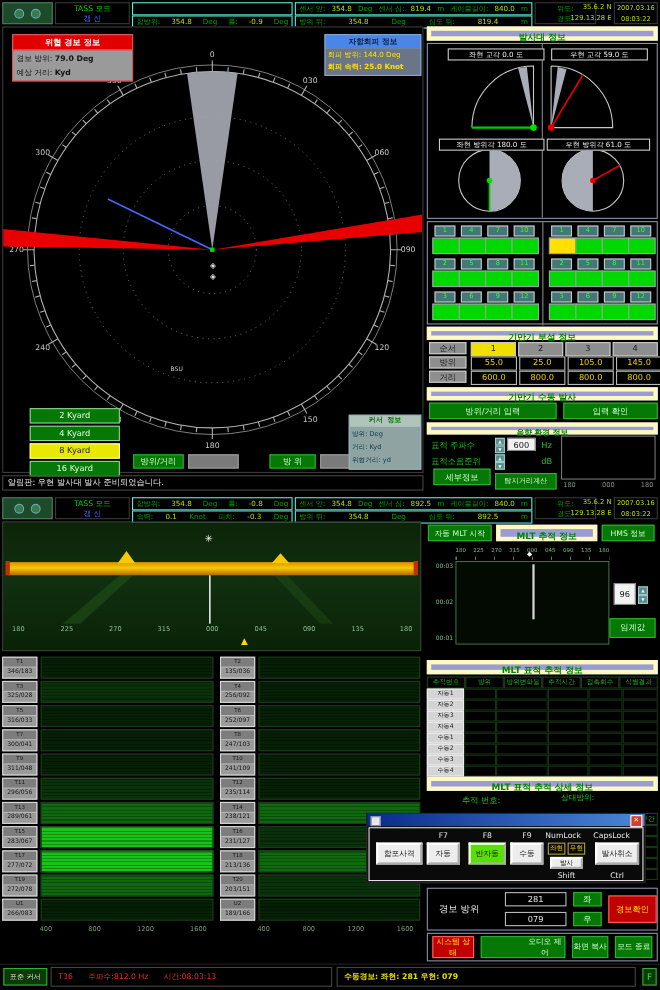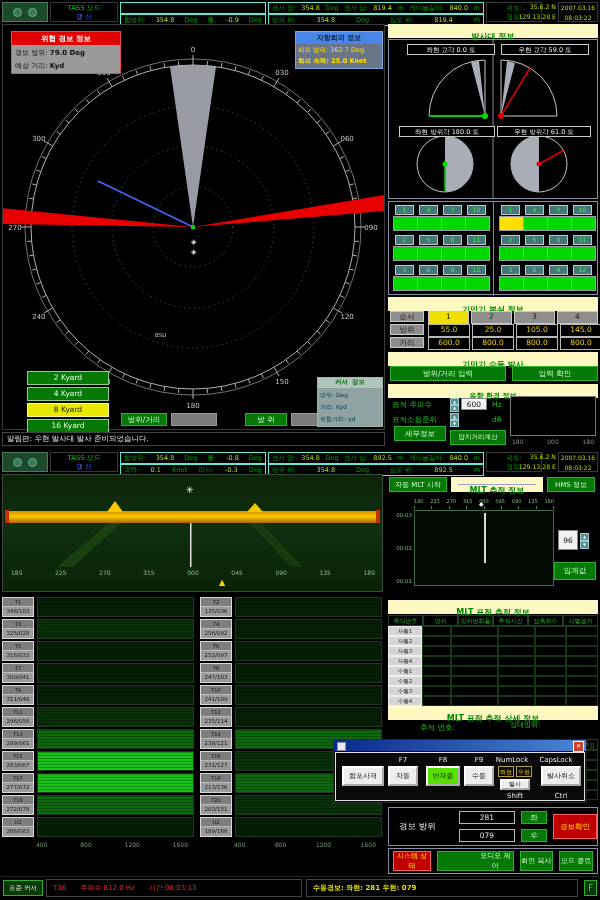--- a/index.html
+++ b/index.html
@@ -1,20 +1,20 @@
 <!DOCTYPE html>
 <html><head>
 <meta charset="utf-8">
 <style>
   html,body{margin:0;padding:0;background:#000;}
   body{width:600px;height:900px;position:relative;font-family:"DejaVu Sans",sans-serif;overflow:hidden;}
   .abs{position:absolute;box-sizing:border-box;}
   .hcell{border:1px solid #5eead4;background:#020202;color:#00c000;font-size:6.5px;display:flex;align-items:center;padding:0 3px;gap:3px;justify-content:space-between;}
   .hlab{color:#00a000;} .hval{color:#b8e000;} .hunit{color:#00a000;}
-  .lavbar{background:#9c9cd4;border:7px solid #fef9c3;color:#008800;font-weight:bold;font-size:8px;text-align:center;line-height:12px;}
+  .lavbar{background:#9c9cd4;border:4px solid #fef9c3;color:#008800;font-weight:bold;font-size:8px;text-align:center;line-height:12px;}
   .gbtn{background:#067806;border:1px solid #2fae2f;color:#d2ffd2;font-size:7.5px;text-align:center;display:flex;align-items:center;justify-content:center;}
   .rbtn{background:#c00000;border:1px solid #ff6060;color:#ffe000;font-size:7.5px;text-align:center;display:flex;align-items:center;justify-content:center;}
   .panelbox{border:1px solid #8890a8;}
   .kyard{background:#067806;border:1px solid #8fcf8f;color:#e2ffe2;font-size:7.5px;text-align:center;line-height:11px;}
   .kyard.sel{background:#e8e800;color:#222;border-color:#ffff90;}
   .graycell{background:#8e8e8e;border:1px solid #c8c8c8;color:#1a1a1a;font-size:7.5px;text-align:center;line-height:10px;}
   .graycell.sel{background:#f0e000;}
   .valcell{background:#000;border:1px solid #b8b8b8;color:#f0d000;font-size:7.5px;text-align:center;line-height:10px;}
   .cellnum{background:#477;border:1px solid #c6c6c6;color:#30ff30;font-size:6px;text-align:center;line-height:8px;}
   .cellblk{border:1px solid #9aa0aa;} .cellblk.on{background:#00d800;} .cellblk.sel{background:#ffe000;}
@@ -220,21 +220,21 @@
     <div style="background:#e00000;color:#fff;font-size:7.5px;font-weight:bold;text-align:center;line-height:13px;border-bottom:1px solid #c88;">위협 경보 정보</div>
     <div style="padding:2px 3px;font-size:7px;color:#111;">
       <div><span>경보 방위:</span> <span style="font-weight:bold;">79.0 Deg</span></div>
       <div style="margin-top:3px;"><span>예상 거리:</span> <span style="font-weight:bold;">Kyd</span></div>
     </div>
   </div>
 
   <div class="abs" style="left:292px;top:6px;width:88px;border:1px solid #7aaae0;background:#8f9cb0;">
     <div style="background:#4a86e8;color:#102040;font-size:7px;font-weight:bold;text-align:center;line-height:12px;">자항회피 정보</div>
     <div style="padding:2px 2px;font-size:6.5px;color:#ffe000;background:#6a7688;">
-      <div><span>회피 방위:</span> <span>362.7 Deg</span></div>
+      <div><span>회피 방위:</span> <span>144.0 Deg</span></div>
       <div style="margin-top:2px;font-weight:bold;"><span>회피 속력:</span> <span>25.0 Knot</span></div>
     </div>
   </div>
 
   <div class="abs" style="left:24px;top:346px;width:82px;display:flex;flex-direction:column;gap:2px;">
 
   <div class="kyard" style="height:12px;">2 Kyard</div>
       <div class="kyard" style="height:12px;">4 Kyard</div>
       <div class="kyard sel" style="height:12px;">8 Kyard</div>
       <div class="kyard" style="height:12px;">16 Kyard</div>

